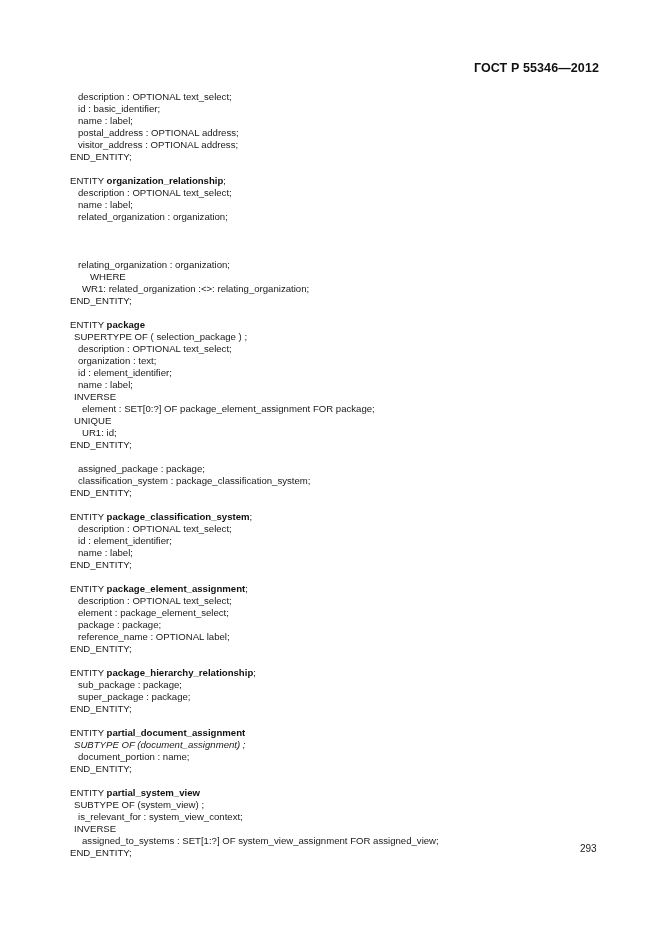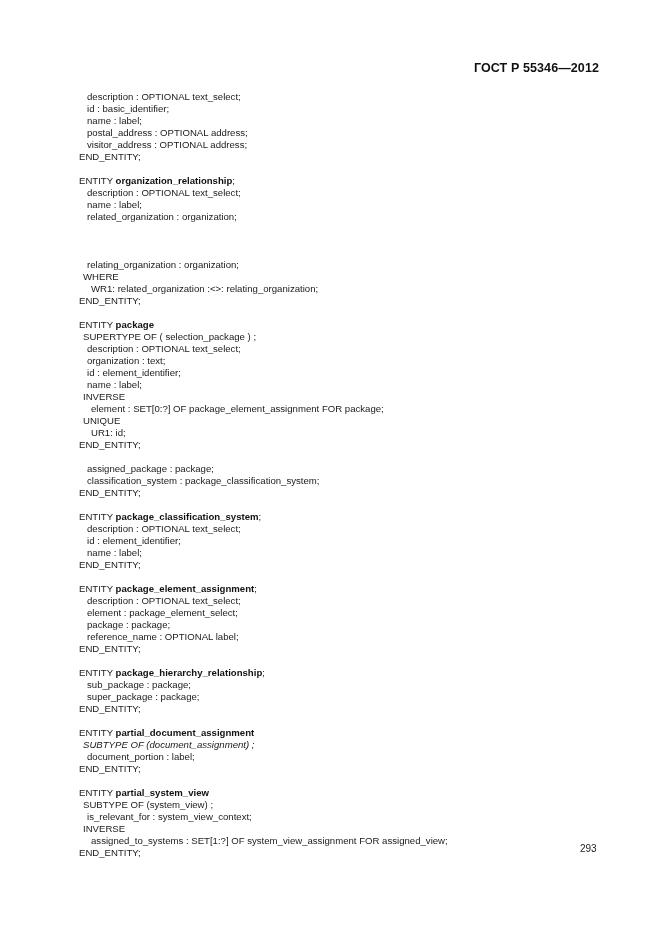--- a/index.html
+++ b/index.html
@@ -1,19 +1,19 @@
 <!DOCTYPE html>
 <html><head>
 <meta charset="utf-8">
 <style>
   html, body { margin:0; padding:0; background:#ffffff; }
   body { width:661px; height:935px; position:relative; overflow:hidden;
          font-family:"Liberation Sans", sans-serif; color:#1a1a1a; }
   .header { position:absolute; top:61px; right:62px; font-size:12.5px; font-weight:bold; color:#111; letter-spacing:0.1px;margin-left:44px; }
-  .content { position:absolute; top:91px; left:79px; font-size:9.6px; line-height:12px; }
+  .content { position:absolute; top:91px; left:70px; font-size:9.6px; line-height:12px; }
   .line { white-space:pre; height:12px; }
   .blank { height:12px; }
   .b { font-weight:bold; color:#111; }
   .pageno { position:absolute; top:843px; left:580px; font-size:10px; color:#222; }
 </style>
 </head>
 <body>
 
 <div class="header">ГОСТ Р 55346—2012</div>
 
@@ -26,21 +26,21 @@
       <div class="line" style="padding-left: 8px;">visitor_address : OPTIONAL address;</div>
       <div class="line" style="padding-left: 0px;">END_ENTITY;</div>
     </div>
     <div class="blank"></div>
     <div>
       <div class="line"><span>ENTITY </span><span class="b">organization_relationship</span><span>;</span></div>
       <div class="line" style="padding-left: 8px;">description : OPTIONAL text_select;</div>
       <div class="line" style="padding-left: 8px;">name : label;</div>
       <div class="line" style="padding-left: 8px;">related_organization : organization;</div>
       <div class="line" style="padding-left: 8px; margin-top: 36px;">relating_organization : organization;</div>
-      <div class="line" style="padding-left: 4px;">WHERE</div>
+      <div class="line" style="padding-left: 4px; margin-left: 16px;">WHERE</div>
       <div class="line" style="padding-left: 12px;">WR1: related_organization :&lt;&gt;: relating_organization;</div>
       <div class="line" style="padding-left: 0px;">END_ENTITY;</div>
     </div>
     <div class="blank"></div>
     <div>
       <div class="line"><span>ENTITY </span><span class="b">package</span><span></span></div>
       <div class="line" style="padding-left: 4px;">SUPERTYPE OF ( selection_package ) ;</div>
       <div class="line" style="padding-left: 8px;">description : OPTIONAL text_select;</div>
       <div class="line" style="padding-left: 8px;">organization : text;</div>
       <div class="line" style="padding-left: 8px;">id : element_identifier;</div>
@@ -78,21 +78,21 @@
     <div>
       <div class="line"><span>ENTITY </span><span class="b">package_hierarchy_relationship</span><span>;</span></div>
       <div class="line" style="padding-left: 8px;">sub_package : package;</div>
       <div class="line" style="padding-left: 8px;">super_package : package;</div>
       <div class="line" style="padding-left: 0px;">END_ENTITY;</div>
     </div>
     <div class="blank"></div>
     <div>
       <div class="line"><span>ENTITY </span><span class="b">partial_document_assignment</span><span></span></div>
       <div class="line" style="padding-left: 4px; font-style: italic;">SUBTYPE OF (document_assignment) ;</div>
-      <div class="line" style="padding-left: 8px;">document_portion : label;</div>
+      <div class="line" style="padding-left: 8px;">document_portion : name;</div>
       <div class="line" style="padding-left: 0px;">END_ENTITY;</div>
     </div>
     <div class="blank"></div>
     <div>
       <div class="line"><span>ENTITY </span><span class="b">partial_system_view</span><span></span></div>
       <div class="line" style="padding-left: 4px;">SUBTYPE OF (system_view) ;</div>
       <div class="line" style="padding-left: 8px;">is_relevant_for : system_view_context;</div>
       <div class="line" style="padding-left: 4px;">INVERSE</div>
       <div class="line" style="padding-left: 12px;">assigned_to_systems : SET[1:?] OF system_view_assignment FOR assigned_view;</div>
       <div class="line" style="padding-left: 0px;">END_ENTITY;</div>

